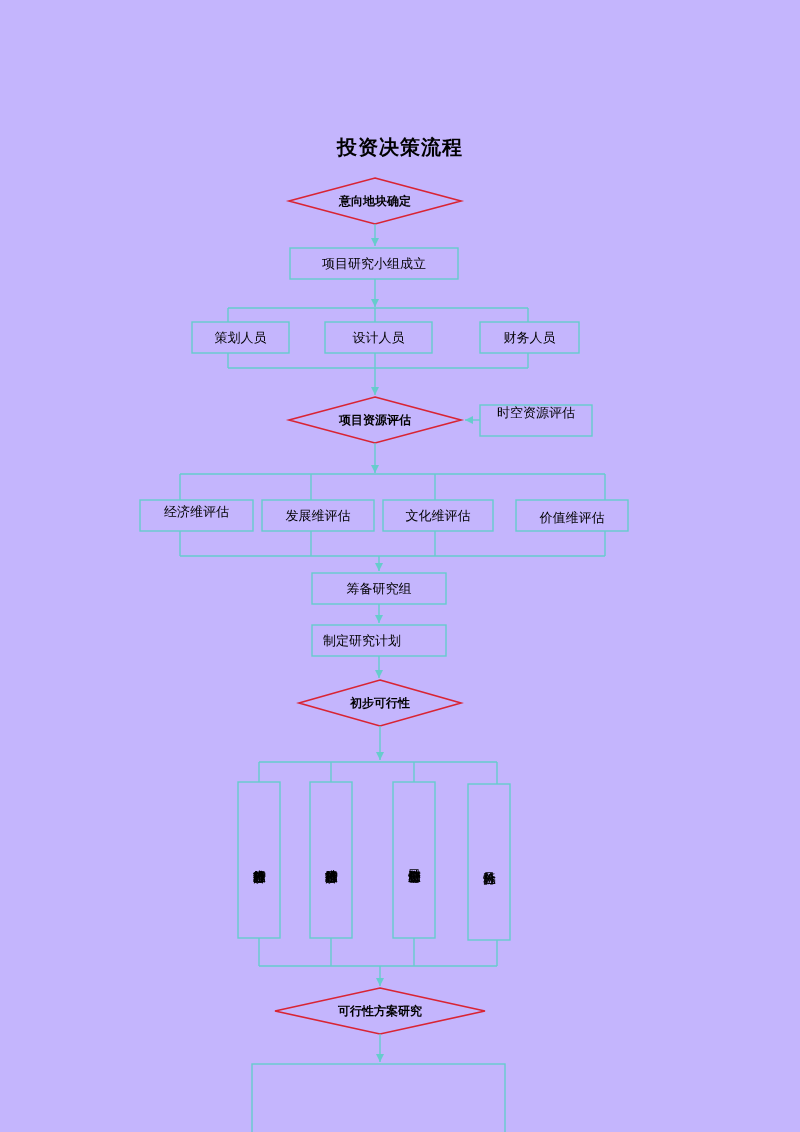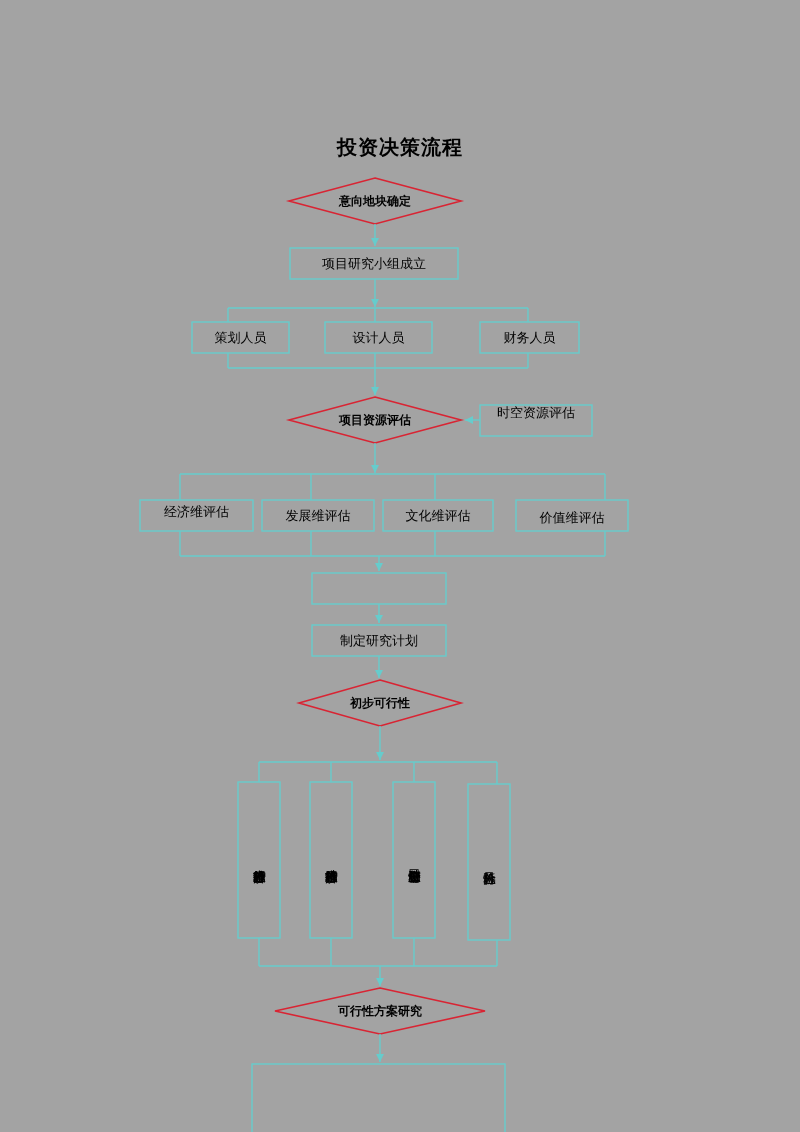--- a/index.html
+++ b/index.html
@@ -7,21 +7,21 @@
     padding: 0;
     background: #ffffff;
   }
   body {
     font-family: "Liberation Sans", "DejaVu Sans", sans-serif;
   }
   #page {
     position: relative;
     width: 800px;
     height: 1132px;
-    background: #a3a3a3;
+    background: #c4b5fd;
     overflow: hidden;
   }
   #flow-svg {
     position: absolute;
     left: 0;
     top: 0;
     width: 800px;
     height: 1132px;
   }
   .chart-title {
@@ -159,21 +159,22 @@
   <div class="node-label lbl-box" style="left:290px;top:248px;width:168px;height:31px;">项目研究小组成立</div>
   <div class="node-label lbl-box" style="left:192px;top:322px;width:97px;height:31px;">策划人员</div>
   <div class="node-label lbl-box" style="left:325px;top:322px;width:107px;height:31px;">设计人员</div>
   <div class="node-label lbl-box" style="left:480px;top:322px;width:99px;height:31px;">财务人员</div>
   <div class="node-label lbl-diamond" style="left:289px;top:397px;width:172px;height:46px;">项目资源评估</div>
   <div class="node-label lbl-box" style="left:480px;top:405px;width:112px;height:16px;">时空资源评估</div>
   <div class="node-label lbl-box" style="left:140px;top:500px;width:113px;height:23px;">经济维评估</div>
   <div class="node-label lbl-box" style="left:262px;top:500px;width:112px;height:31px;">发展维评估</div>
   <div class="node-label lbl-box" style="left:383px;top:500px;width:110px;height:31px;">文化维评估</div>
   <div class="node-label lbl-box" style="left:516px;top:500px;width:112px;height:36px;">价值维评估</div>
-  <div class="node-label lbl-box" style="left:312px;top:625px;width:134px;height:31px;">制定研究计划</div>
+  <div class="node-label lbl-box" style="left:312px;top:573px;width:134px;height:31px;">筹备研究组</div>
+  <div class="node-label lbl-box" style="left:295px;top:625px;width:134px;height:31px;">制定研究计划</div>
   <div class="node-label lbl-diamond" style="left:299px;top:680px;width:162px;height:46px;">初步可行性</div>
   <div class="node-label lbl-vertical" style="left:238px;top:782px;width:42px;height:156px;">静态技术经济指标分析</div>
   <div class="node-label lbl-vertical" style="left:310px;top:782px;width:42px;height:156px;">动态技术经济指标分析</div>
   <div class="node-label lbl-vertical" style="left:393px;top:782px;width:42px;height:156px;">动态资金缺口分析评估</div>
   <div class="node-label lbl-vertical" style="left:468px;top:784px;width:42px;height:156px;">风险性分析</div>
   <div class="node-label lbl-diamond" style="left:275px;top:988px;width:210px;height:46px;">可行性方案研究</div>
   <div class="node-label lbl-box" style="left:252px;top:1064px;width:253px;height:68px;"></div>
 
   <div class="hit" style="left:289px;top:178px;width:172px;height:46px;"></div>
   <div class="hit" style="left:290px;top:248px;width:168px;height:31px;"></div>

